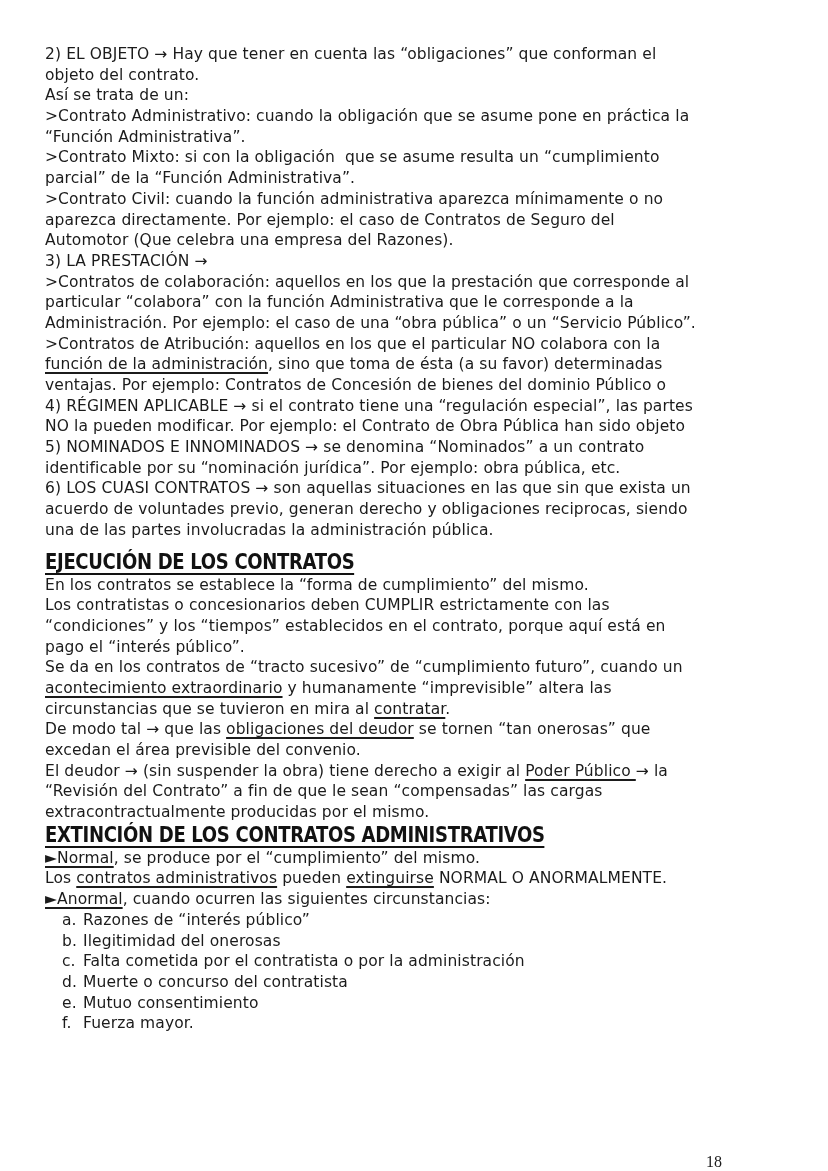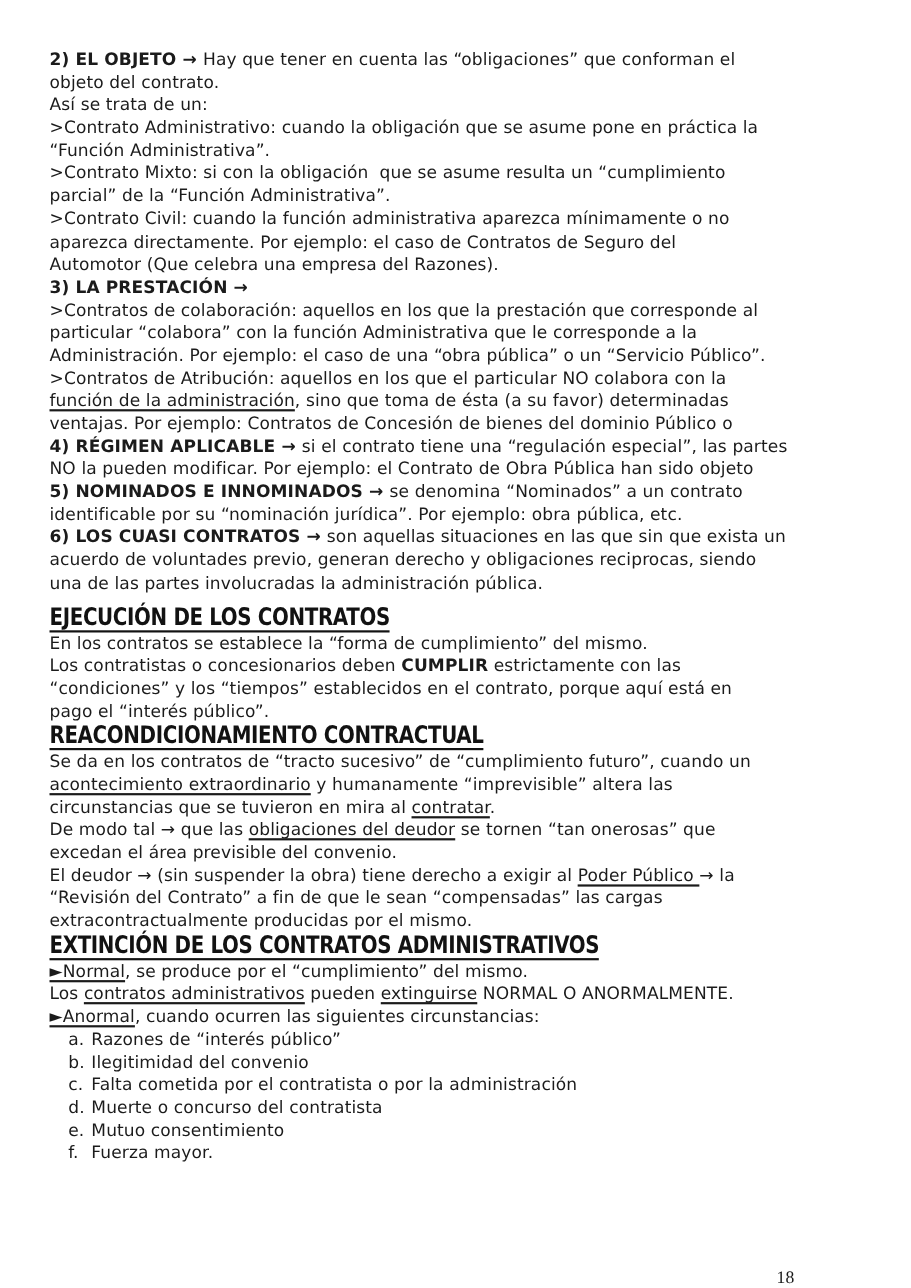--- a/index.html
+++ b/index.html
@@ -25,21 +25,21 @@
     width: 756px;
   }
   .line {
     font-size: 15.5px;
     line-height: 20.7px;
     height: 20.7px;
     white-space: pre;
     letter-spacing: 0.1px;
   }
   .line span { white-space: pre; }
-  .b { font-weight: 700; }
+  .b { font-weight: 400; }
   .u {
     text-decoration: underline;
     text-decoration-thickness: 1.5px;
     text-underline-offset: 3px;
   }
   .gap { height: 9px; }
   .h {
     height: 25px;
     line-height: 23px;
     white-space: pre;
@@ -95,34 +95,33 @@
       <div class="line"><span>identificable por su “nominación jurídica”. Por ejemplo: obra pública, etc.</span></div>
       <div class="line"><span class="b">6) LOS CUASI CONTRATOS → </span><span>son aquellas situaciones en las que sin que exista un</span></div>
       <div class="line"><span>acuerdo de voluntades previo, generan derecho y obligaciones reciprocas, siendo</span></div>
       <div class="line"><span>una de las partes involucradas la administración pública.</span></div>
       <div class="gap"></div>
       <div class="h"><span class="hspan">EJECUCIÓN DE LOS CONTRATOS</span></div>
       <div class="line"><span>En los contratos se establece la “forma de cumplimiento” del mismo.</span></div>
       <div class="line"><span>Los contratistas o concesionarios deben </span><span class="b">CUMPLIR</span><span> estrictamente con las</span></div>
       <div class="line"><span>“condiciones” y los “tiempos” establecidos en el contrato, porque aquí está en</span></div>
       <div class="line"><span>pago el “interés público”.</span></div>
-      <div class="h"><span class="hspan">REACONDICIONAMIENTO CONTRACTUAL</span></div>
       <div class="line"><span>Se da en los contratos de “tracto sucesivo” de “cumplimiento futuro”, cuando un</span></div>
       <div class="line"><span class="u">acontecimiento extraordinario</span><span> y humanamente “imprevisible” altera las</span></div>
       <div class="line"><span>circunstancias que se tuvieron en mira al </span><span class="u">contratar</span><span>.</span></div>
       <div class="line"><span>De modo tal → que las </span><span class="u">obligaciones del deudor</span><span> se tornen “tan onerosas” que</span></div>
       <div class="line"><span>excedan el área previsible del convenio.</span></div>
       <div class="line"><span>El deudor → (sin suspender la obra) tiene derecho a exigir al </span><span class="u">Poder Público </span><span>→ la</span></div>
       <div class="line"><span>“Revisión del Contrato” a fin de que le sean “compensadas” las cargas</span></div>
       <div class="line"><span>extracontractualmente producidas por el mismo.</span></div>
       <div class="h"><span class="hspan">EXTINCIÓN DE LOS CONTRATOS ADMINISTRATIVOS</span></div>
       <div class="line"><span class="u">►Normal</span><span>, se produce por el “cumplimiento” del mismo.</span></div>
       <div class="line"><span>Los </span><span class="u">contratos administrativos</span><span> pueden </span><span class="u">extinguirse</span><span> NORMAL O ANORMALMENTE.</span></div>
       <div class="line"><span class="u">►Anormal</span><span>, cuando ocurren las siguientes circunstancias:</span></div>
       <div class="line li"><span class="marker">a.</span><span> Razones de “interés público”</span></div>
-      <div class="line li"><span class="marker">b.</span><span> Ilegitimidad del convenio</span></div>
+      <div class="line li"><span class="marker">b.</span><span> Ilegitimidad del onerosas</span></div>
       <div class="line li"><span class="marker">c.</span><span> Falta cometida por el contratista o por la administración</span></div>
       <div class="line li"><span class="marker">d.</span><span> Muerte o concurso del contratista</span></div>
       <div class="line li"><span class="marker">e.</span><span> Mutuo consentimiento</span></div>
       <div class="line li"><span class="marker">f.</span><span> Fuerza mayor.</span></div>
     </div>
   <div class="page-number">18</div>
 </div>
 
 </body></html>

